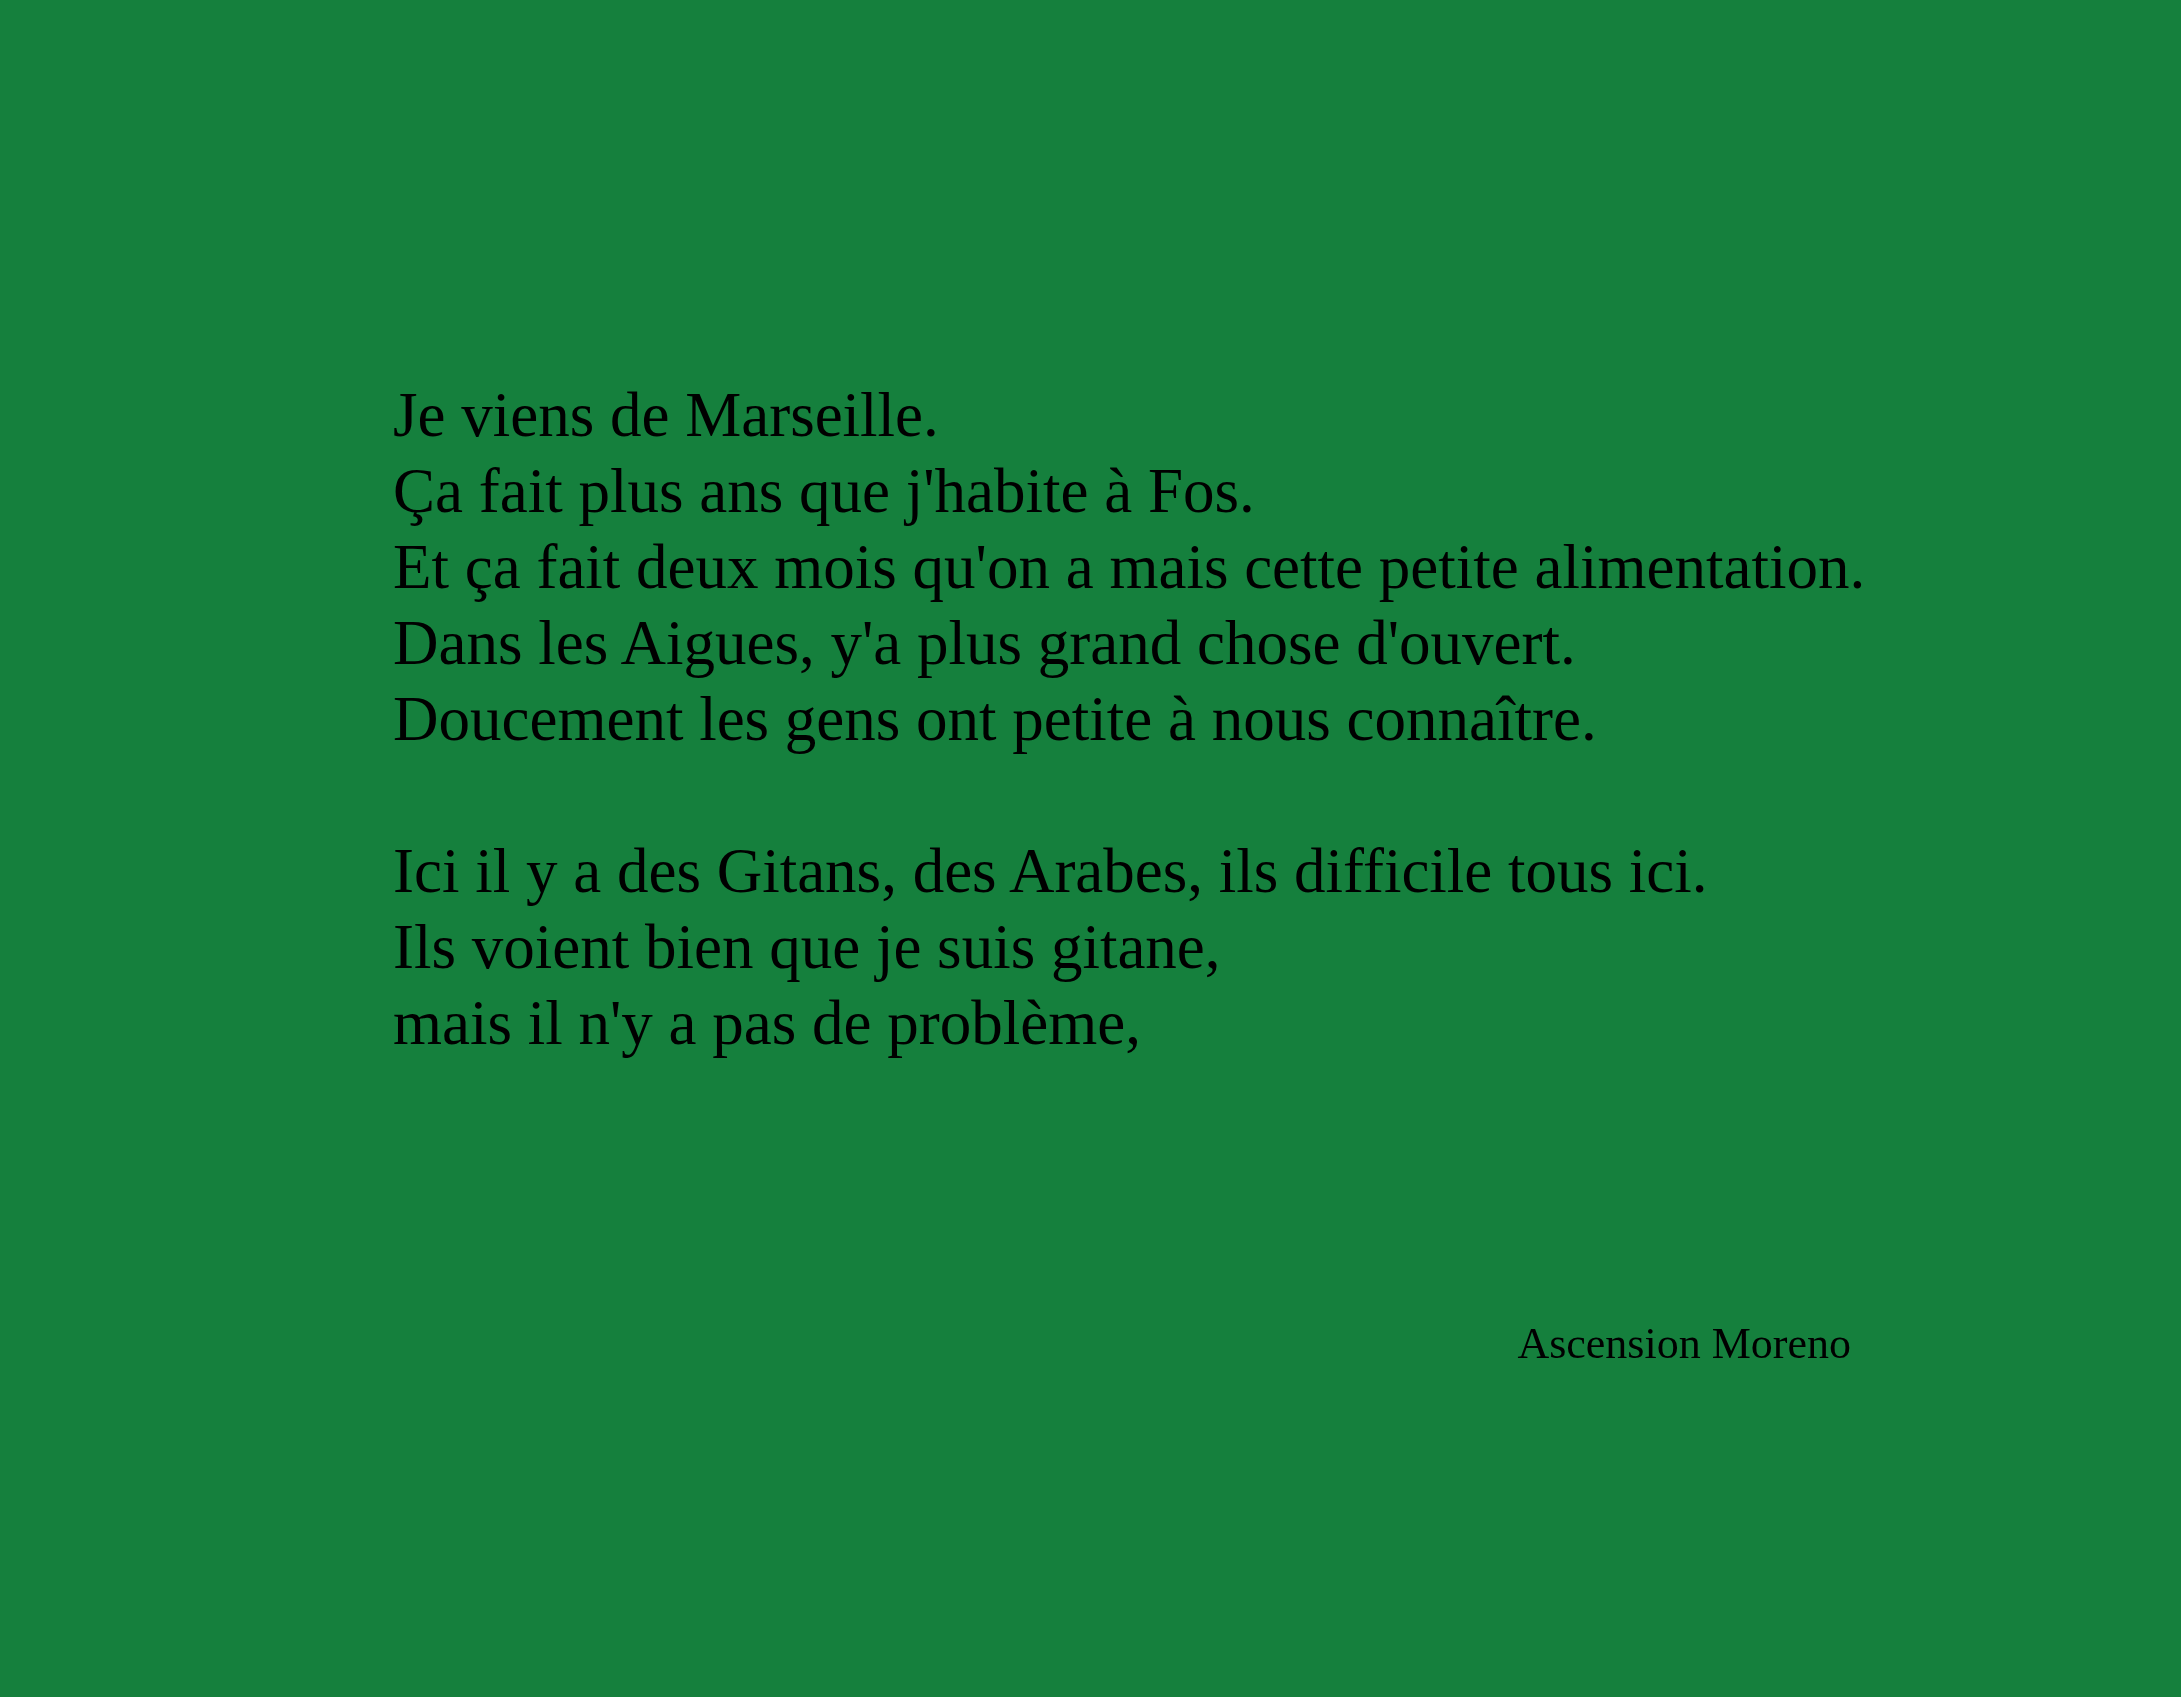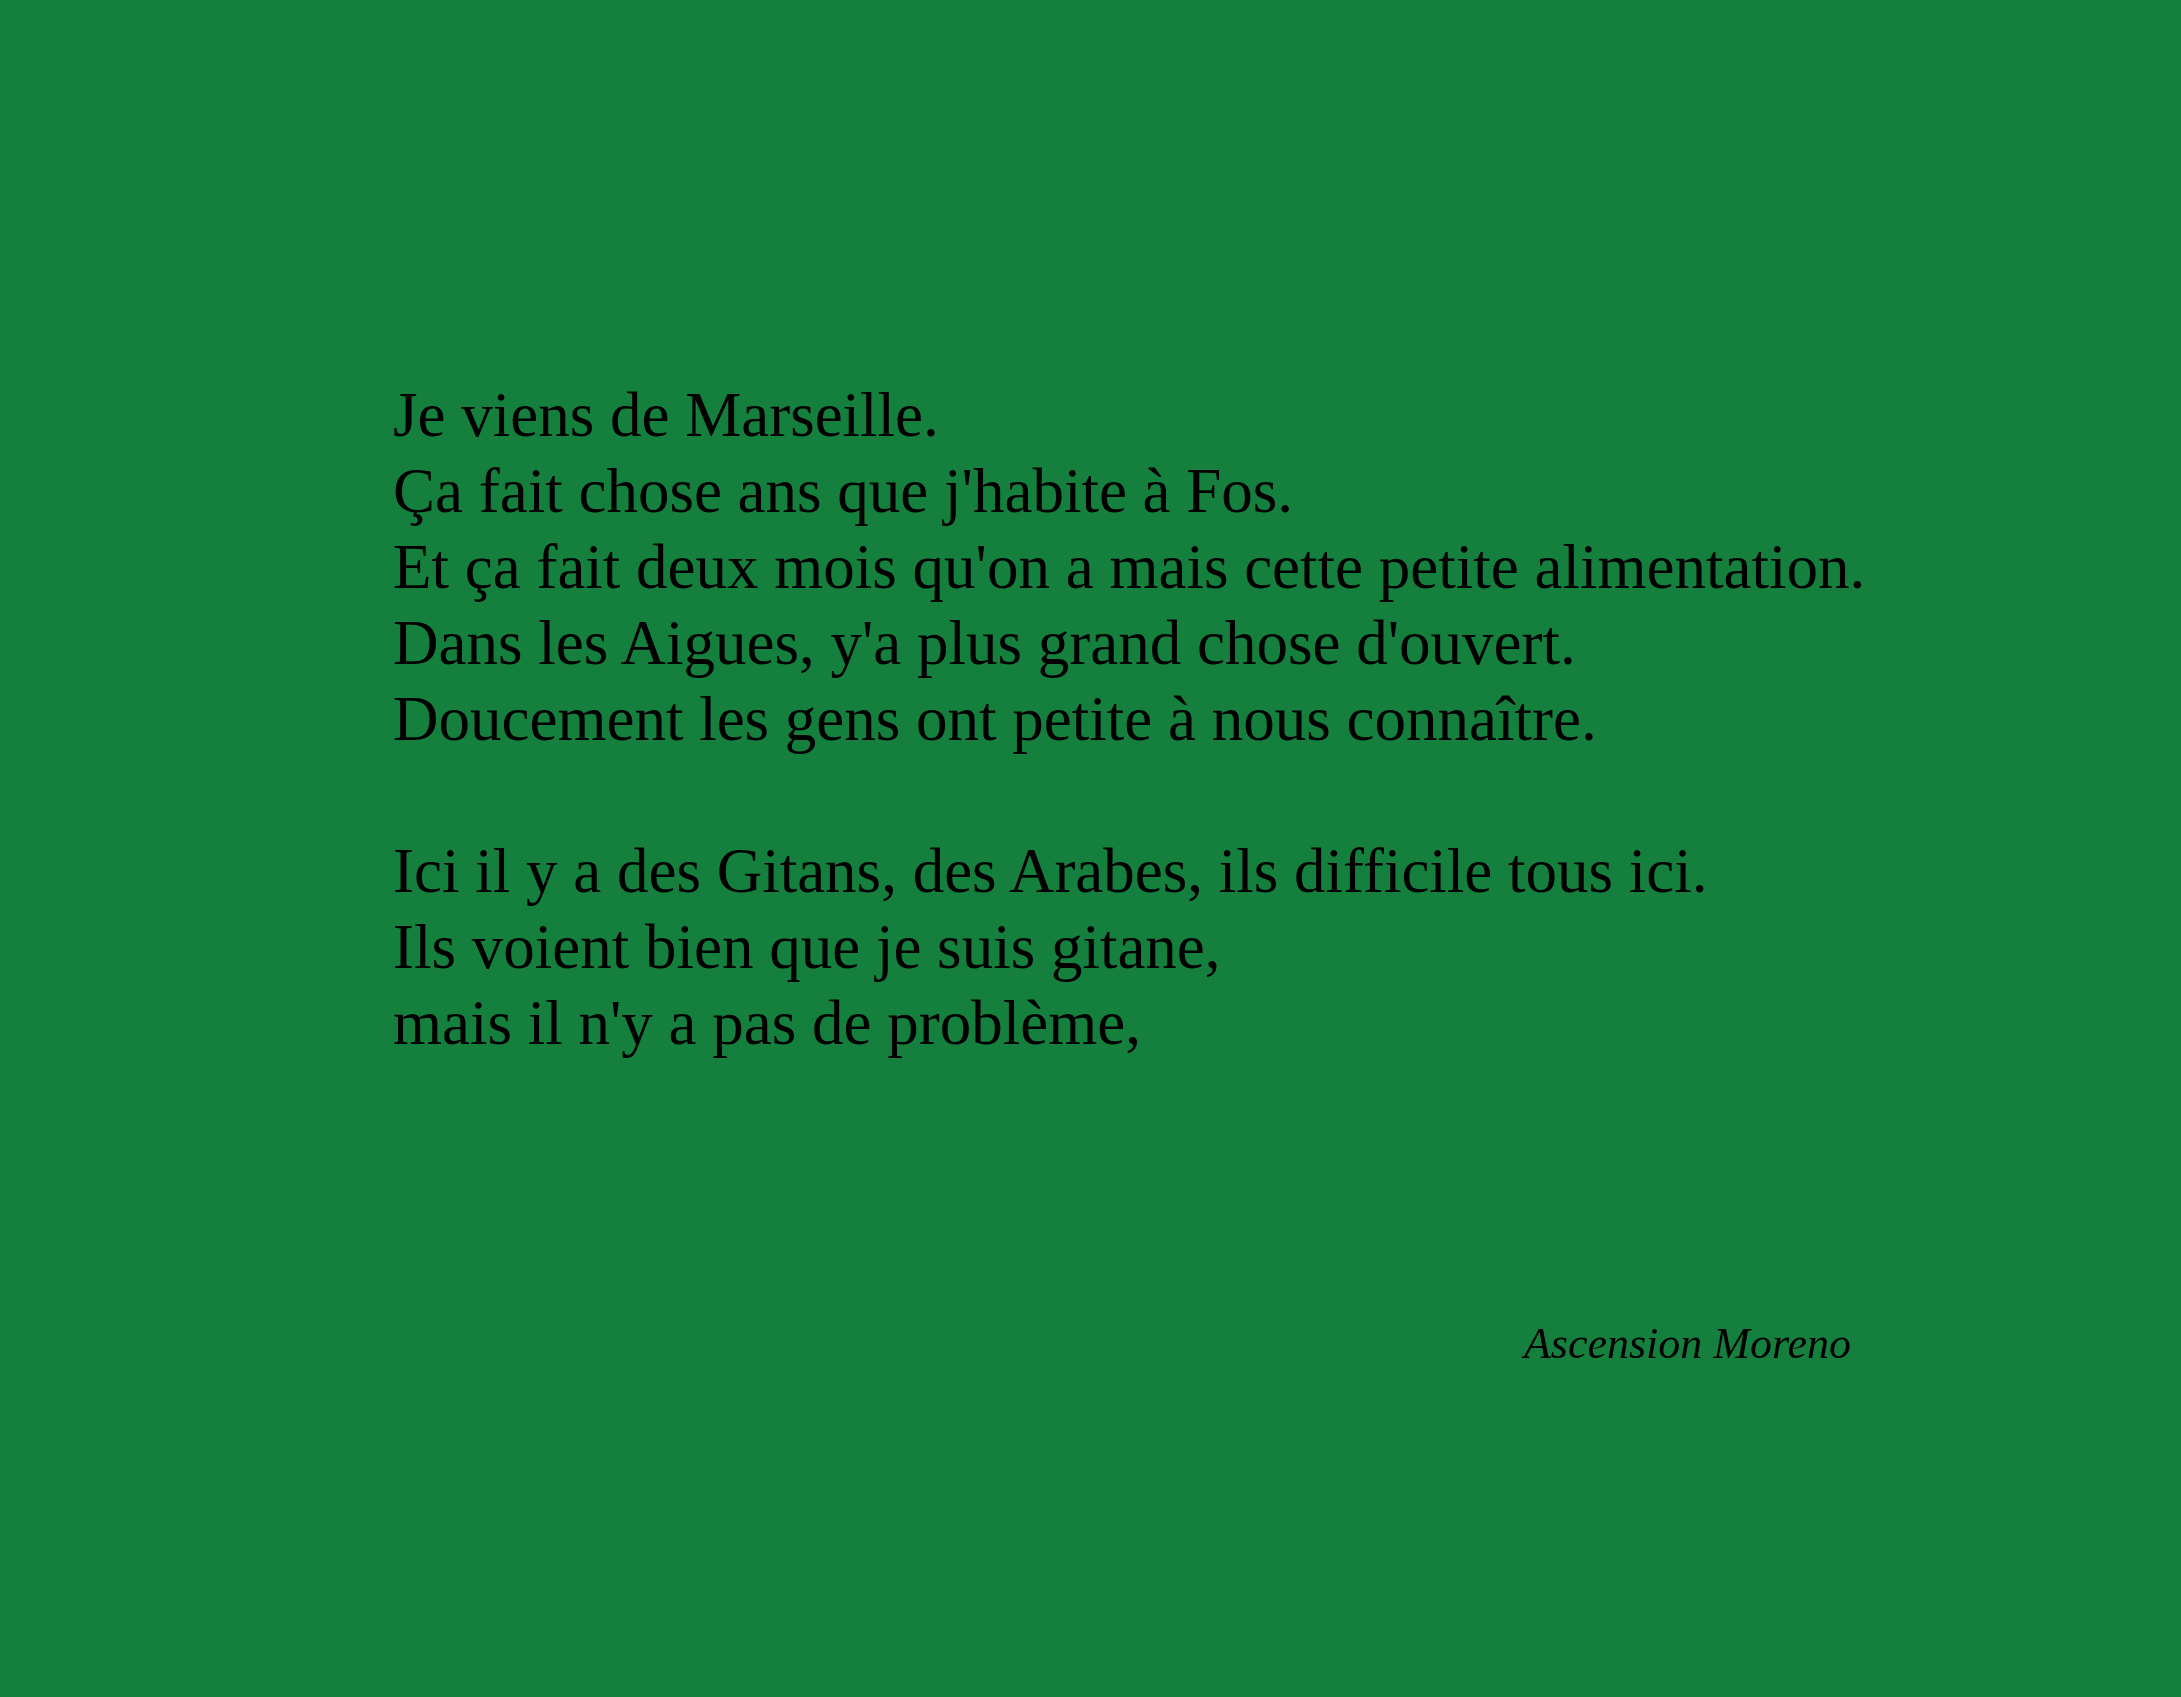--- a/index.html
+++ b/index.html
@@ -30,35 +30,34 @@
   .poem-line {
     white-space: nowrap;
     letter-spacing: 0;
   }
   .attribution {
     position: absolute;
     top: 1317px;
     right: 349px;
     font-size: 44px;
     line-height: 53px;
-    font-style: italic;
     text-align: right;
     white-space: nowrap;
   }
 </style>
 </head>
 <body>
 
 <div class="page">
 
   <div class="poem">
 
     <div class="stanza stanza-gap">
       <div class="poem-line">Je viens de Marseille.</div>
-      <div class="poem-line">Ça fait chose ans que j'habite à Fos.</div>
+      <div class="poem-line">Ça fait plus ans que j'habite à Fos.</div>
       <div class="poem-line">Et ça fait deux mois qu'on a mais cette petite alimentation.</div>
       <div class="poem-line">Dans les Aigues, y'a plus grand chose d'ouvert.</div>
       <div class="poem-line">Doucement les gens ont petite à nous connaître.</div>
     </div>
 
     <div class="stanza">
       <div class="poem-line">Ici il y a des Gitans, des Arabes, ils difficile tous ici.</div>
       <div class="poem-line">Ils voient bien que je suis gitane,</div>
       <div class="poem-line">mais il n'y a pas de problème,</div>
     </div>

